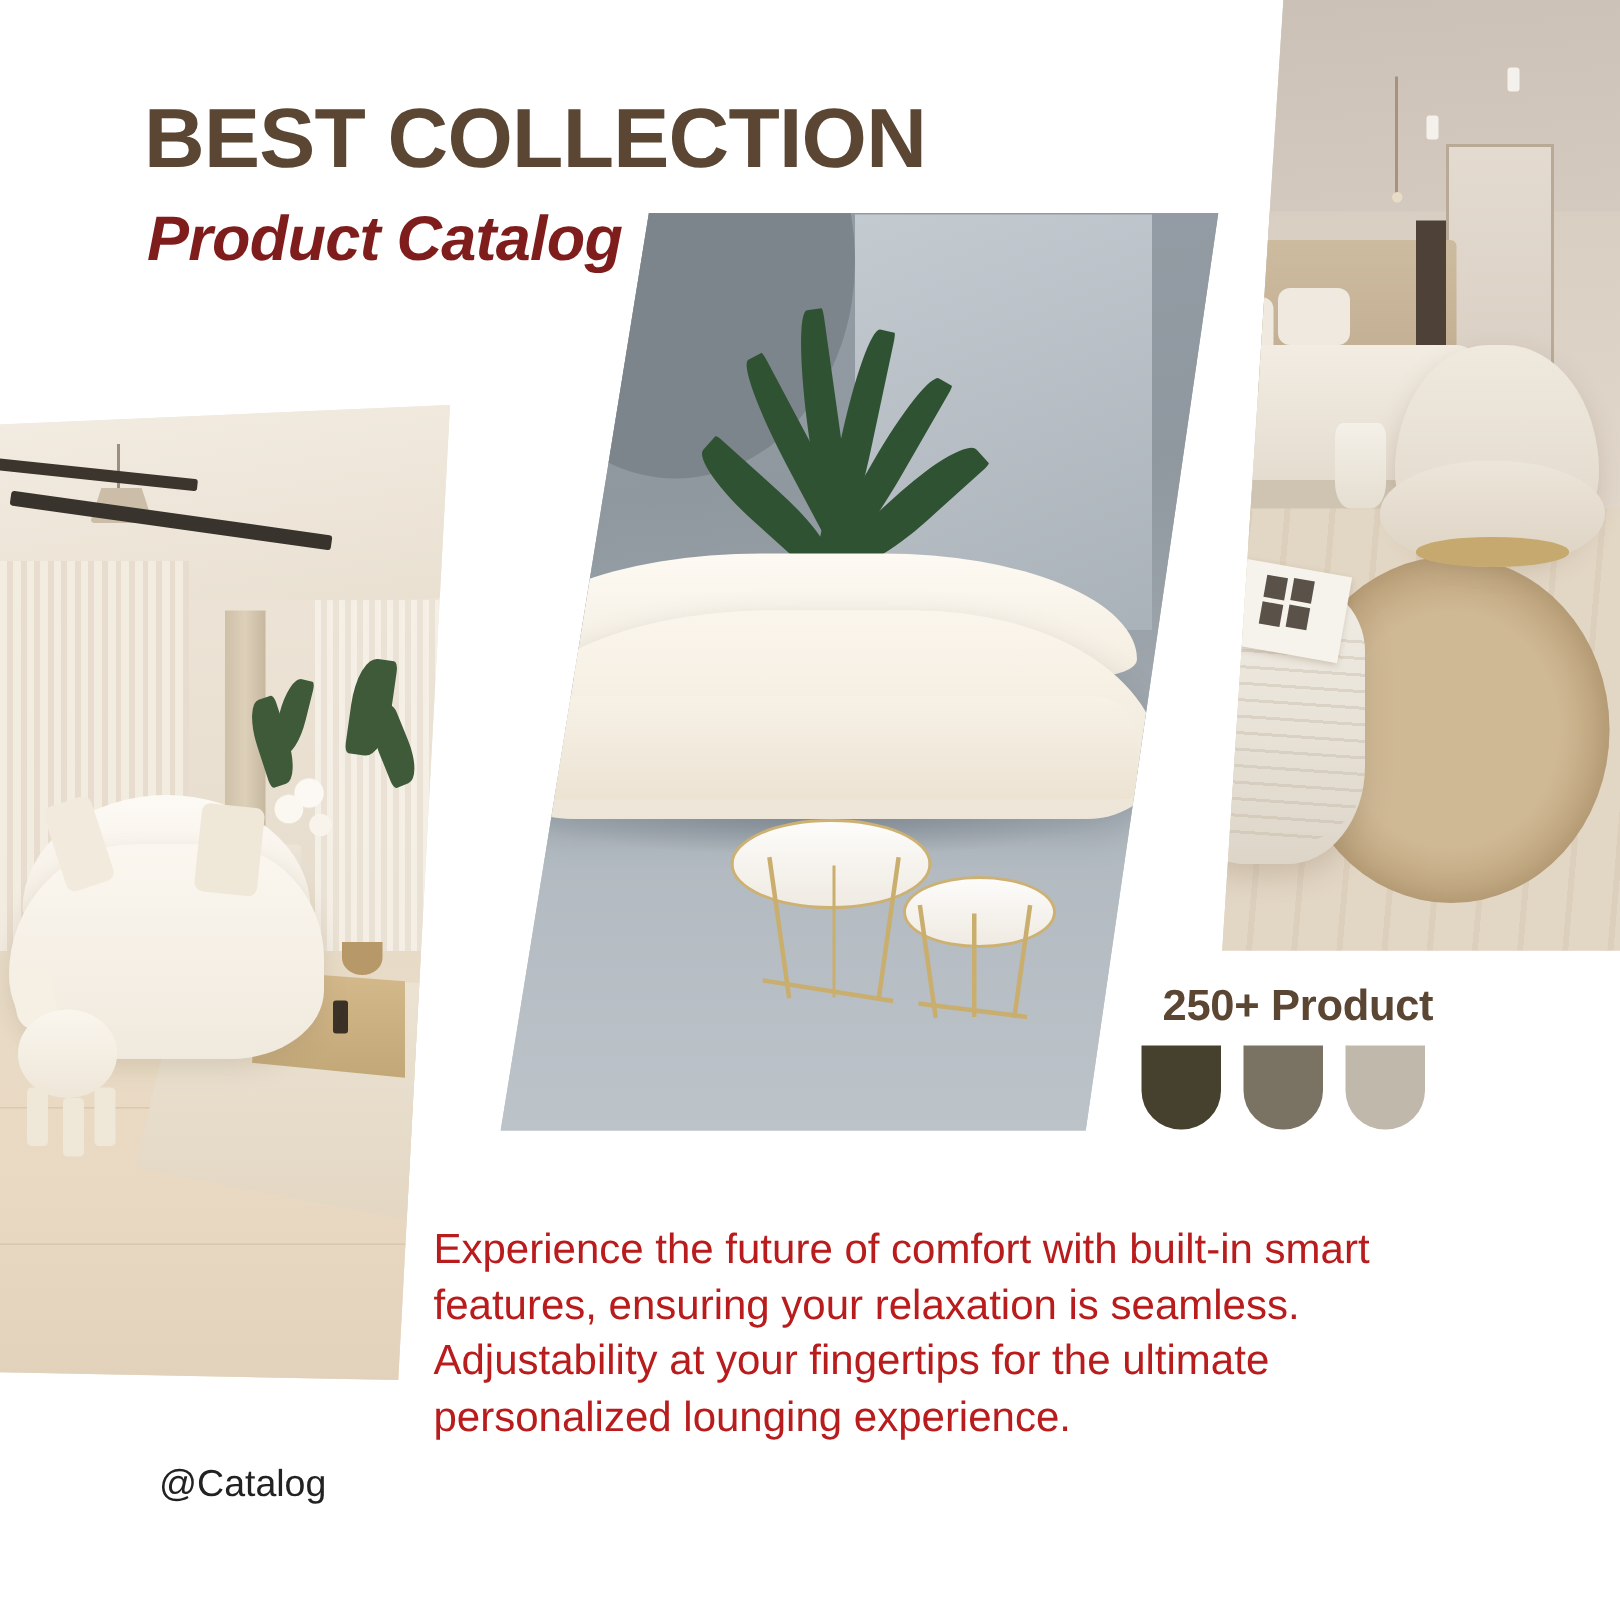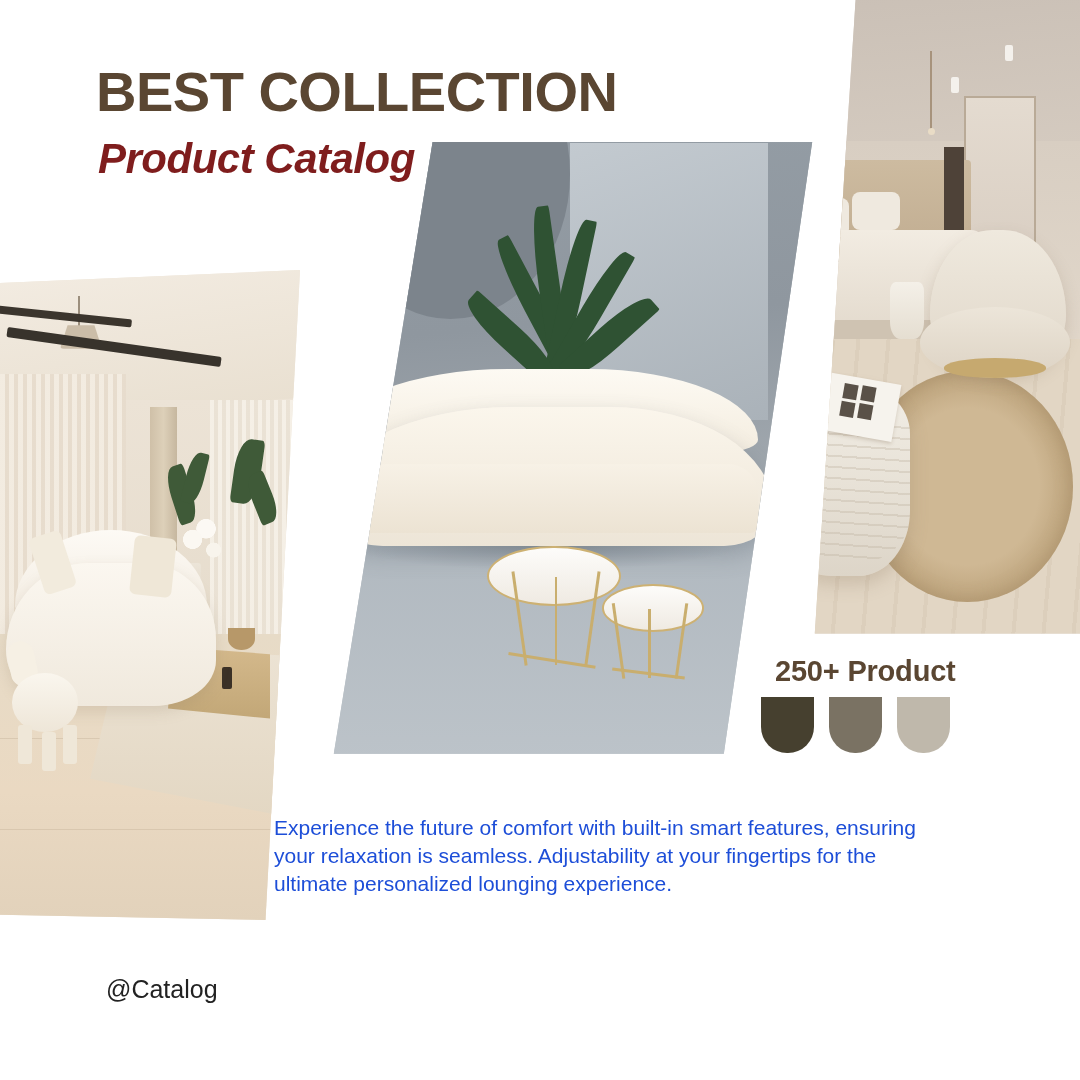--- a/index.html
+++ b/index.html
@@ -195,23 +195,23 @@
   .prod-label{
     position:absolute;left:762px;top:655px;
     font-size:29px;font-weight:bold;letter-spacing:-0.2px;
     color:#5a4632;white-space:nowrap;margin-left:13px;
   }
   .swatches{position:absolute;left:761px;top:697px;display:flex;gap:15px;}
   .swatch{width:53px;height:56px;border-radius:0 0 26px 26px;}
 
   
   .body-copy{
-    position:absolute;left:274px;top:814px;width:670px;
-    font-size:21px;line-height:1.33;
-    color:#1d4ed8;
+    position:absolute;left:289px;top:814px;width:670px;
+    font-size:28px;line-height:1.33;
+    color:#b91c1c;
     font-family:"Liberation Sans", sans-serif;
   }
 
   
   .handle{
     position:absolute;left:106px;top:975px;
     font-size:25px;color:#222222;white-space:nowrap;
   }
   .website{
     position:absolute;left:735px;top:974px;

